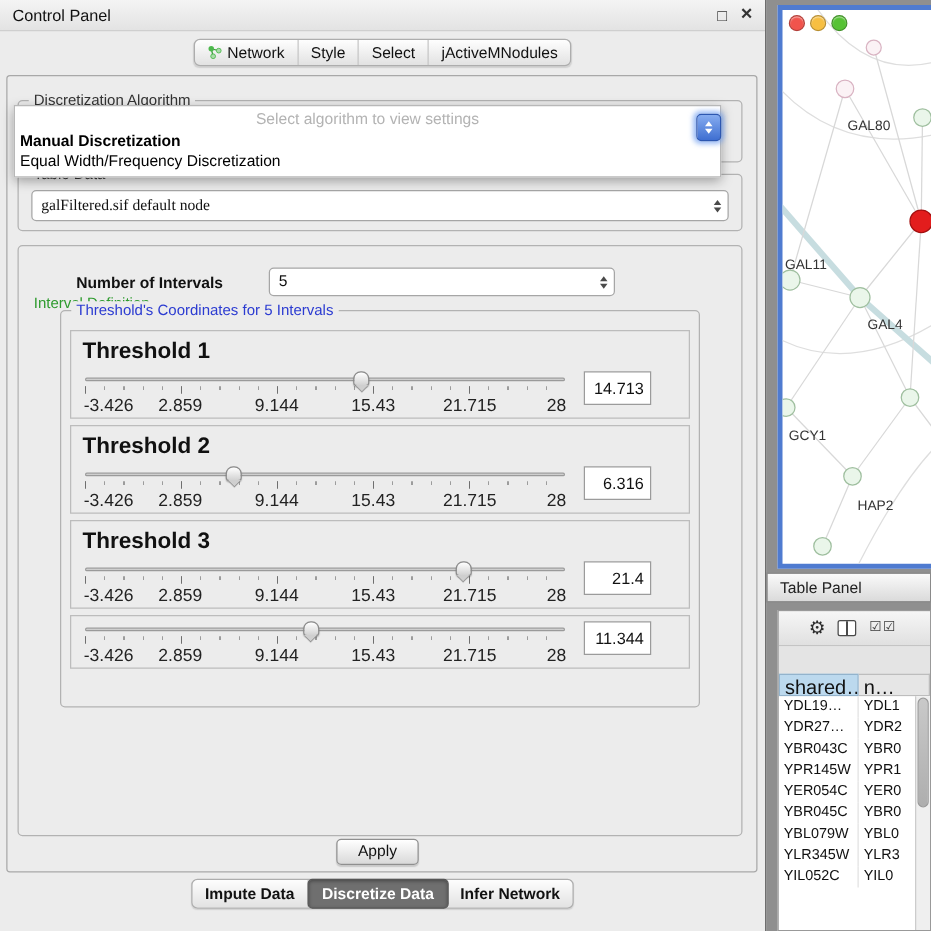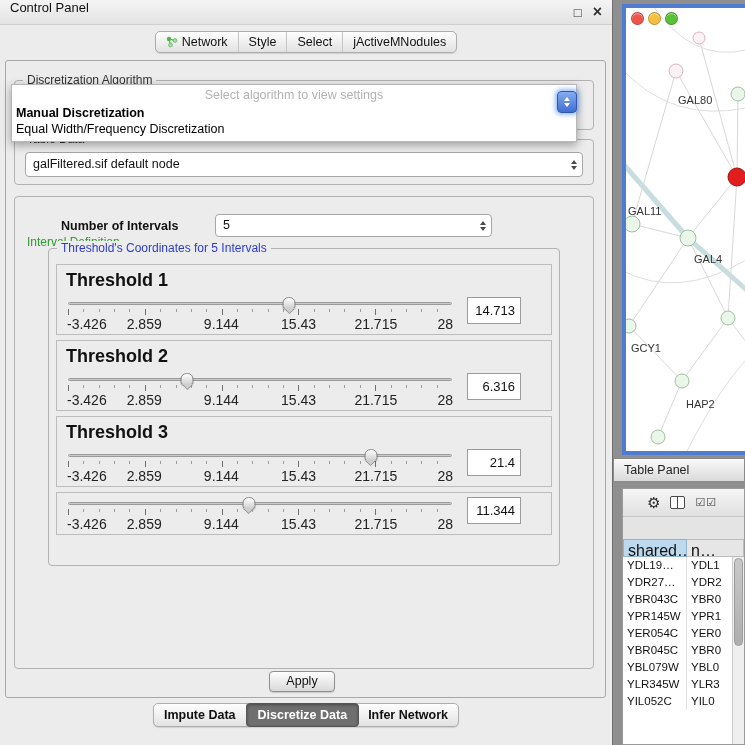--- a/index.html
+++ b/index.html
@@ -2,21 +2,21 @@
 <html><head>
 <meta charset="utf-8">
 <style>
   * { box-sizing: border-box; margin: 0; padding: 0; }
   html,body { width: 745px; height: 745px; }
   body { font-family: "Liberation Sans", sans-serif; background:#8f8f8f; overflow:hidden; }
   .stage { position:relative; width:745px; height:745px; background:#8f8f8f; overflow:hidden; }
 
   
   .control-panel { position:absolute; left:0; top:0; width:613px; height:745px; background:#ececec; border-right:1px solid #6e6e6e; }
-  .titlebar { height:25px; display:flex; padding:0 10px; background:linear-gradient(#f4f4f4,#e3e3e3); border-bottom:1px solid #cfcfcf; font-size:13px; color:#111; }
+  .titlebar { height:25px; display:flex; align-items:center; padding:0 10px; background:linear-gradient(#f4f4f4,#e3e3e3); border-bottom:1px solid #cfcfcf; font-size:13px; color:#111; }
   .tb-btns { margin-left:auto; display:flex; gap:11px; align-items:center; color:#333; }
   .tb-float { font-size:13px; cursor:default; }
   .tb-close { font-size:16px; font-weight:bold; line-height:14px; cursor:default; }
 
   .tabbar { position:absolute; top:31px; left:0; width:100%; display:flex; justify-content:center; z-index:5; }
   .tabstrip { display:flex; border:1px solid #adadad; border-radius:5px; background:linear-gradient(#fefefe,#e2e2e2); box-shadow:0 1px 1px rgba(0,0,0,.12); }
   .tab { display:flex; align-items:center; gap:4px; padding:3px 10px; font-size:12.5px; color:#111; border-right:1px solid #c6c6c6; cursor:default; }
   .tab:last-child { border-right:none; }
   .tab.active { background:#6f6f6f; color:#fff; border-radius:4px; margin:-1px; padding:4px 11px; border:1px solid #555; box-shadow:inset 0 1px 3px rgba(0,0,0,.35); }
   .tabicon svg { display:block; }
@@ -43,21 +43,21 @@
   .focus-stepper .up { border-bottom:4px solid #fff; }
   .focus-stepper .dn { border-top:4px solid #fff; }
 
   .td-group { left:8px; top:78px; width:580px; height:46px; }
   .combo { position:absolute; background:#fff; border:1px solid #a6a6a6; border-radius:4px; font-size:12.5px; color:#111; }
   .combo .val { display:block; line-height:23px; padding-left:7px; white-space:nowrap; overflow:hidden; }
   .combo-arrows { position:absolute; right:5px; top:50%; transform:translateY(-50%); display:flex; flex-direction:column; gap:2px; }
   .combo-arrows i { display:block; width:0; height:0; border-left:3px solid transparent; border-right:3px solid transparent; }
   .combo-arrows .up { border-bottom:4px solid #4a4a4a; }
   .combo-arrows .dn { border-top:4px solid #4a4a4a; }
-  .td-combo { left:10px; top:12px; width:558px; height:25px; }
+  .td-combo { left:10px; top:12px; width:558px; height:25px;font-family:Liberation Serif, serif; }
 
   .interval-group { left:8px; top:135px; width:580px; height:473px; }
   .num-label { position:absolute; left:46px; top:22px; font-size:12.5px; font-weight:bold; color:#111; }
   .num-combo { left:200px; top:17px; width:277px; height:23px; }
   .num-combo .val { line-height:21px; }
 
   .th-group { left:33px; top:51px; width:512px; height:318px; }
   #threshold-rows { position:absolute; inset:10px 0 0 0; }
   .th-row { border:1px solid #bcbcbc; margin:5px 7px; background:#ececec; }
   .th-label { font-weight:bold; font-size:18px; color:#111; padding:5px 0 2px 9px; }

